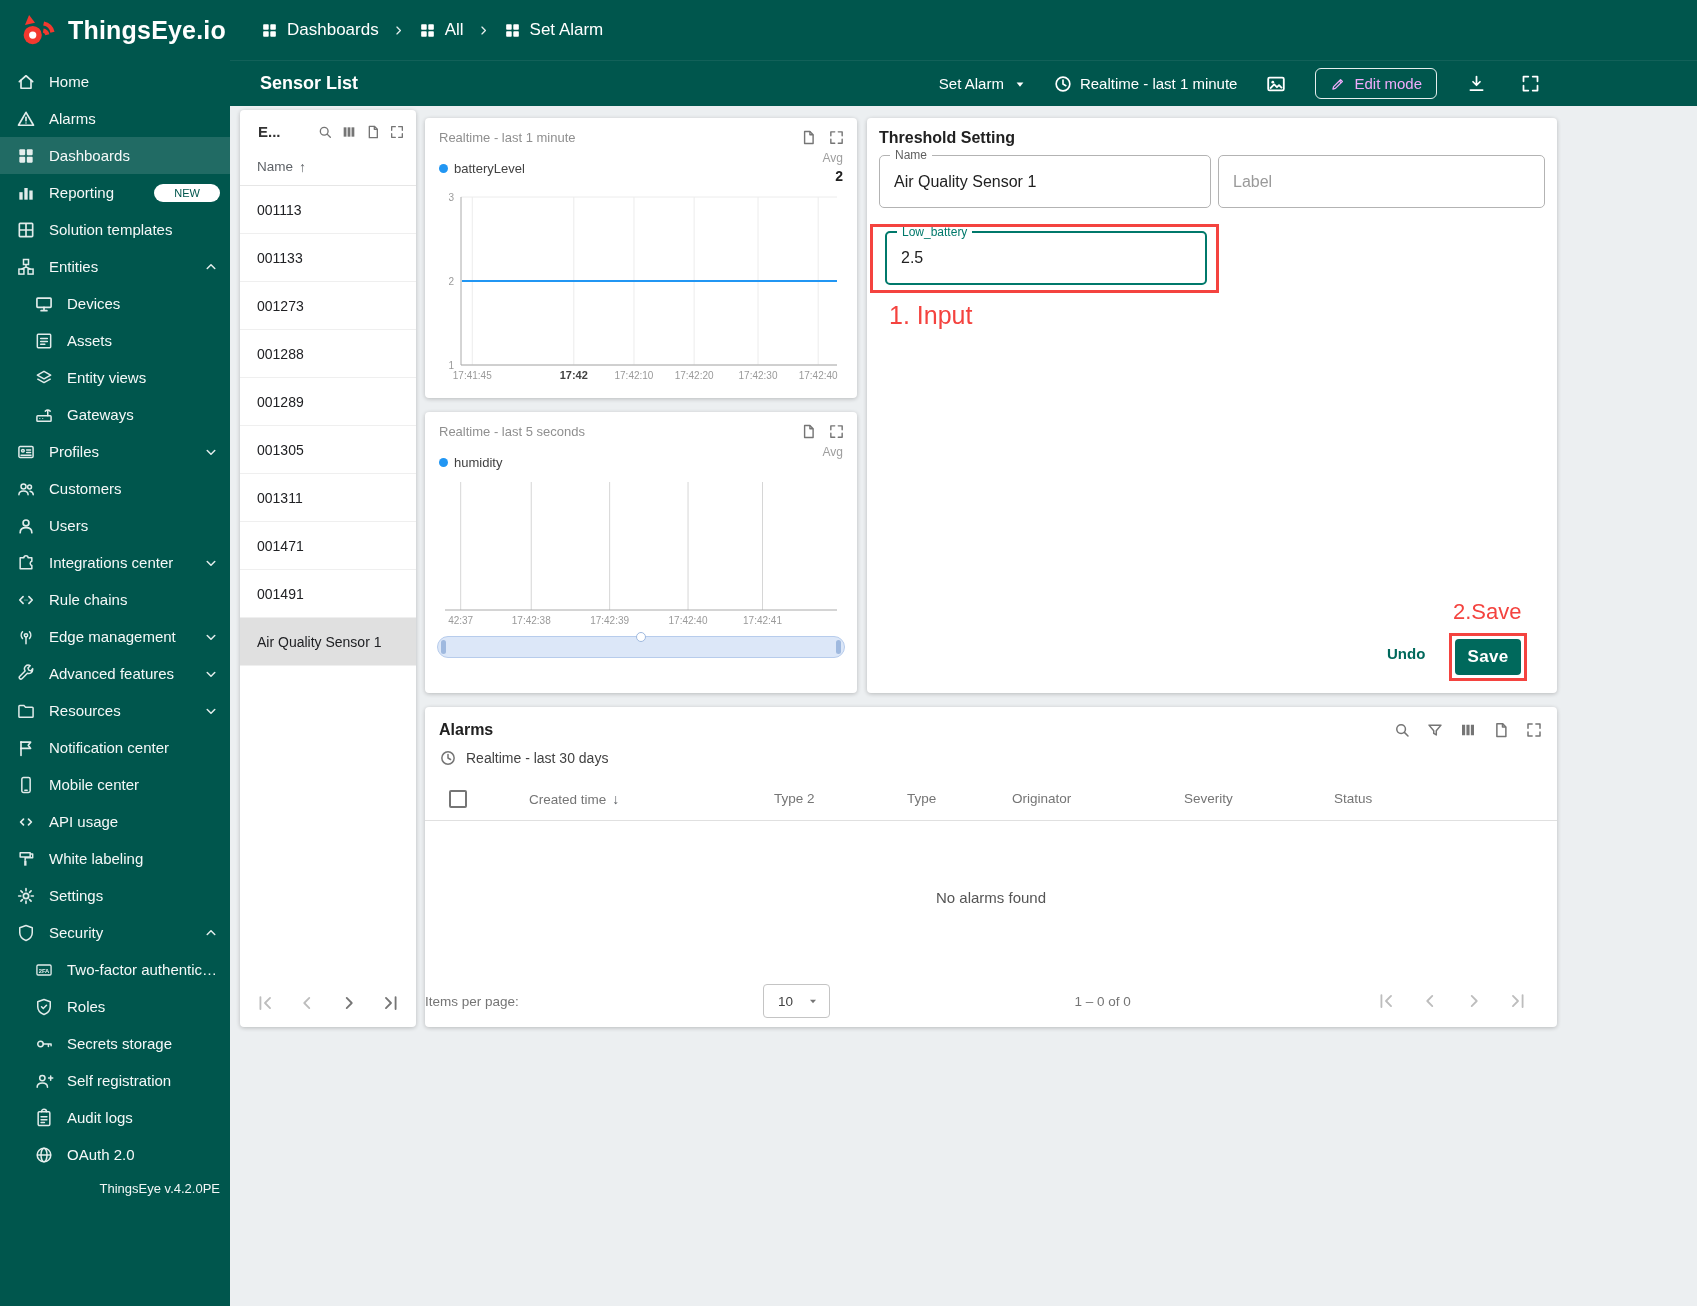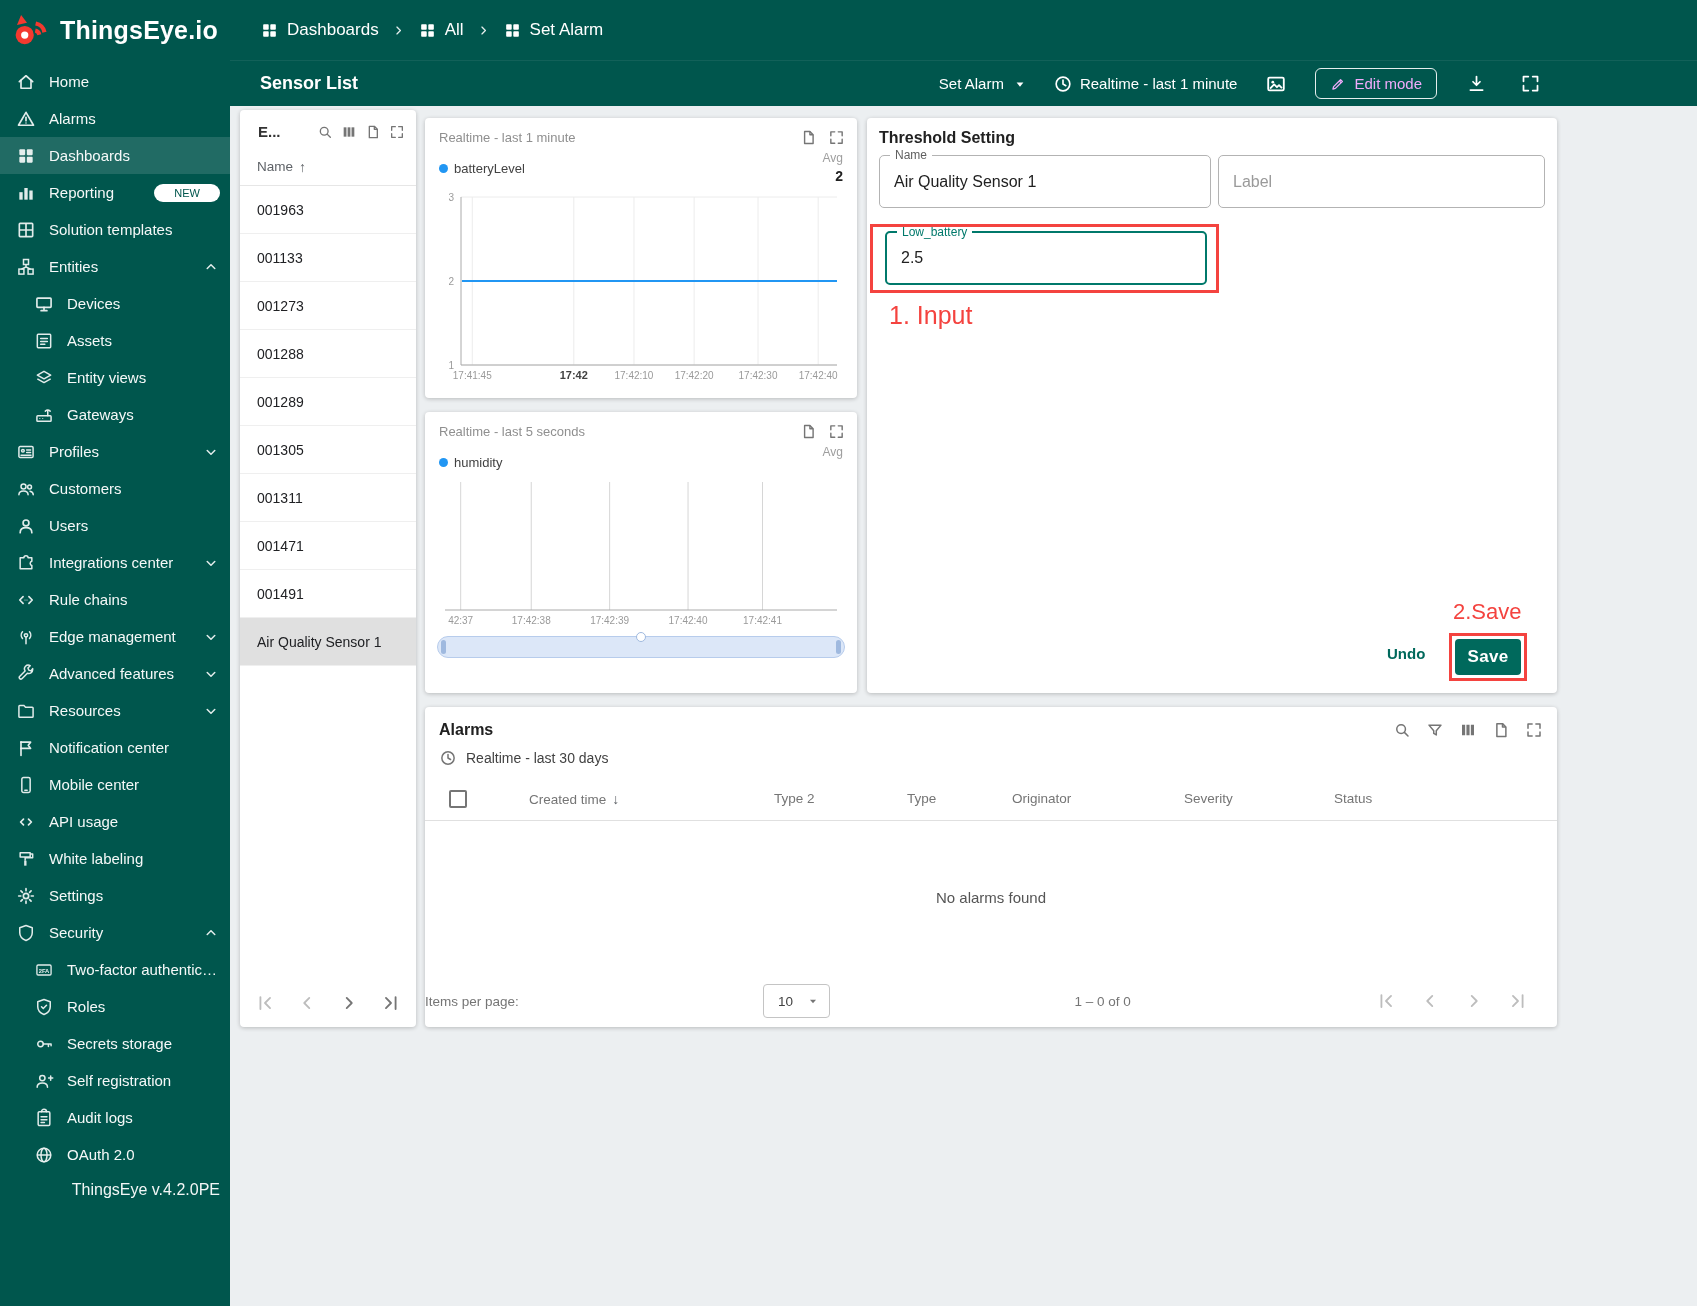--- a/index.html
+++ b/index.html
@@ -5,21 +5,21 @@
   *{margin:0;padding:0;box-sizing:border-box}
   html,body{width:1697px;height:1306px}
   body{font-family:"Liberation Sans",sans-serif;background:var(--content_bg,#ECEFF1);position:relative;overflow:hidden;color:#212121}
   button{font-family:inherit}
   .ic{display:inline-block;vertical-align:middle;flex:none}
   .iconbtn{background:none;border:none;cursor:pointer;color:#757575;padding:0;display:inline-flex;align-items:center}
   .iconbtn.disabled{color:#BDBDBD;cursor:default}
 
   
   .header{position:absolute;top:0;left:0;width:1697px;height:60px;background:var(--teal,#00564D);display:flex;align-items:center;color:#fff;z-index:30;padding-right:150px}
-  .logo{display:flex;align-items:center;gap:8px;width:230px;padding-left:12px;flex:none;cursor:pointer}
+  .logo{display:flex;align-items:center;gap:8px;width:230px;padding-left:20px;flex:none;cursor:pointer}
   .logo-text{font-size:25px;font-weight:bold;letter-spacing:.2px}
   .crumbs{display:flex;align-items:center;gap:12px;margin-left:30px;font-size:17px;font-weight:500}
   .crumb{display:flex;align-items:center;gap:8px;cursor:pointer}
   .crumb-sep{opacity:.9}
   .hright{margin-left:auto;display:flex;align-items:center;gap:16px}
   .hbtn{position:relative;width:30px;height:30px;display:inline-flex;align-items:center;justify-content:center;cursor:pointer;background:none;border:none;color:#fff}
   .badge{position:absolute;top:-5px;right:-11px;background:var(--annotation_red,#F44336);color:#fff;font-size:10px;font-weight:bold;padding:2.5px 4.5px;border-radius:9px;line-height:1}
   .avatar{width:38px;height:38px;border-radius:50%;background:#fff;color:var(--teal,#00564D);display:flex;align-items:center;justify-content:center;cursor:pointer}
   .utext{line-height:1.3;text-align:left}
   .uname{font-size:14px}
@@ -28,21 +28,21 @@
   
   .sidebar{position:absolute;top:60px;left:0;bottom:0;width:230px;background:var(--teal,#00564D);color:#fff;z-index:20;padding-top:3px}
   .nav-item{display:flex;align-items:center;gap:13px;height:37px;padding:0 10px 0 16px;font-size:15px;font-weight:500;cursor:pointer;color:rgba(255,255,255,.96)}
   .nav-item.sub{padding-left:34px}
   .nav-item.active{background:rgba(255,255,255,.13)}
   .nav-item .ic{opacity:.92}
   .nlabel{white-space:nowrap;overflow:hidden;text-overflow:ellipsis;flex:1;min-width:0}
   .nchev{margin-left:auto;opacity:.92}
   .nchev.up{transform:rotate(180deg)}
   .nbadge{background:#fff;color:var(--teal,#00564D);font-size:11px;font-weight:normal;border-radius:10px;padding:3px 20px;margin-left:auto}
-  .version{margin-top:8px;padding-right:10px;text-align:right;font-size:16px;color:rgba(255,255,255,.95)}
+  .version{margin-top:8px;padding-right:10px;text-align:right;font-size:13px;color:rgba(255,255,255,.95)}
 
   
   .toolbar{position:absolute;top:60px;left:230px;right:0;height:46px;background:var(--teal,#00564D);display:flex;align-items:center;color:#fff;padding:0 152px 0 30px;z-index:25;border-top:1px solid rgba(255,255,255,.07)}
   .tb-title{font-size:18px;font-weight:bold}
   .tb-right{margin-left:auto;display:flex;align-items:center;gap:24px;font-size:15px;font-weight:500}
   .tb-item{display:flex;align-items:center;gap:7px;cursor:pointer}
   .editmode{display:flex;align-items:center;gap:8px;background:transparent;border:1.5px solid rgba(255,255,255,.9);border-radius:6px;color:#f0abfc;font-size:15px;font-weight:500;padding:6px 14px;cursor:pointer}
 
   
   .content{position:absolute;top:106px;left:230px;right:0;bottom:0}
@@ -698,21 +698,21 @@
             <svg class="ic" width="16" height="16" viewBox="0 0 24 24">
               <use href="#i-fs"></use>
             </svg>
           </button>
       </span>
     </div>
     <div class="ec-colhead">
       <span>Name</span>
       <span class="sort-arrow">↑</span>
     </div>
-    <div class="erow">001963</div>
+    <div class="erow">001113</div>
     <div class="erow">001133</div>
     <div class="erow">001273</div>
     <div class="erow">001288</div>
     <div class="erow">001289</div>
     <div class="erow">001305</div>
     <div class="erow">001311</div>
     <div class="erow">001471</div>
     <div class="erow">001491</div>
     <div class="erow selected">Air Quality Sensor 1</div>
     <div class="epager">

